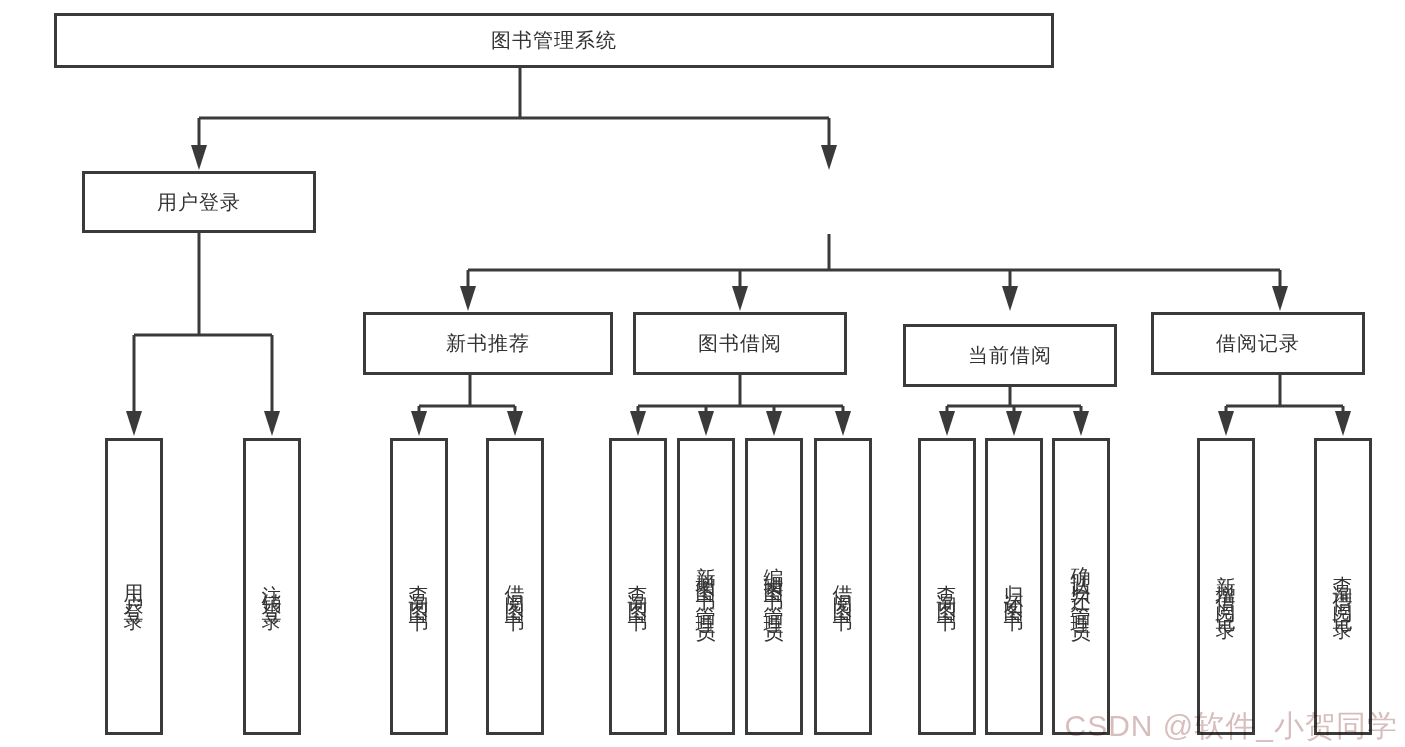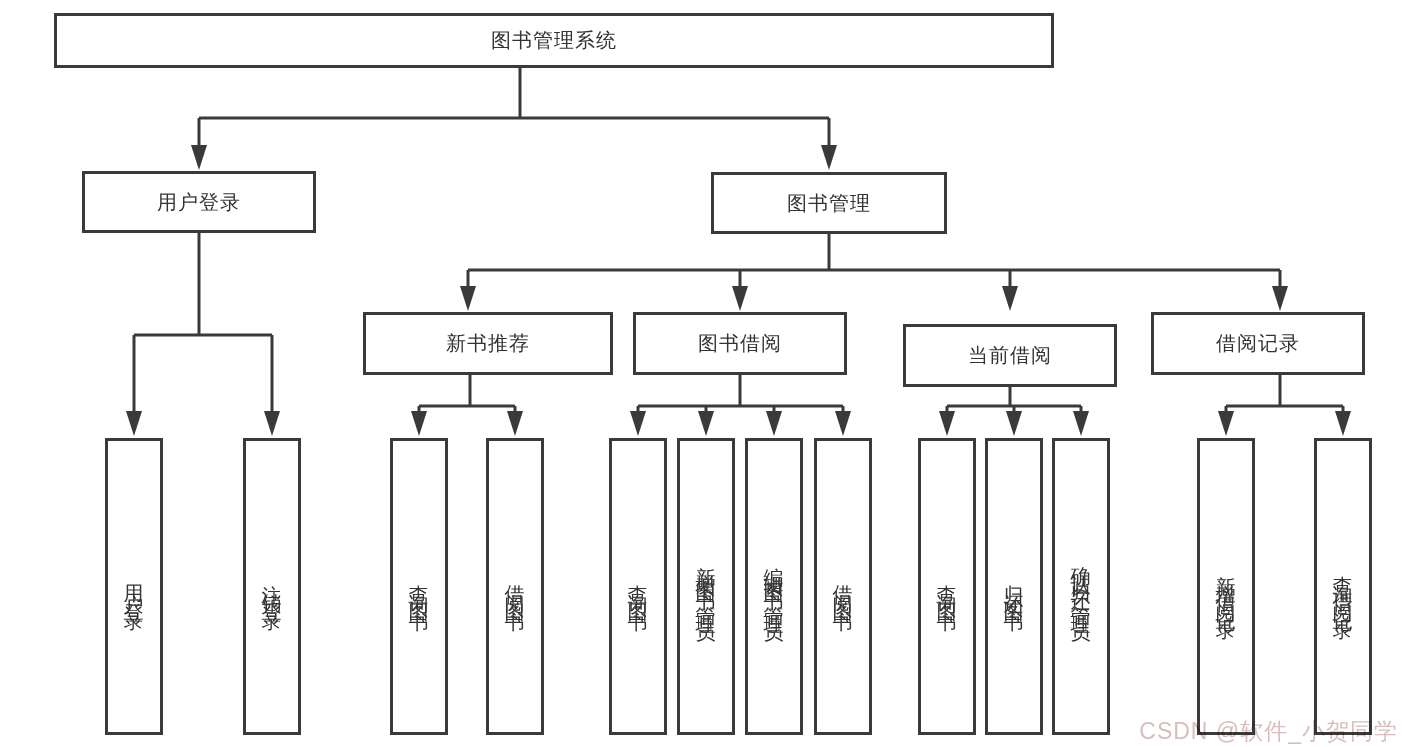--- a/index.html
+++ b/index.html
@@ -46,21 +46,21 @@
     line-height: 1;
     color: #333333;
   }
   .vbox.tight span {
     letter-spacing: 8px;
   }
   #watermark {
     position: absolute;
     right: 7px;
     bottom: 0px;
-    font-size: 23px;
+    font-size: 30px;
     letter-spacing: 1px;
     color: #d8bdbd;
     mix-blend-mode: multiply;
     white-space: nowrap;
   }
 </style>
 </head>
 <body>
 
 <div id="canvas">
@@ -94,21 +94,20 @@
       <polygon points="1006,411 1022,411 1014,436"></polygon>
       <polygon points="1073,411 1089,411 1081,436"></polygon>
       <polygon points="1218,411 1234,411 1226,436"></polygon>
       <polygon points="1335,411 1351,411 1343,436"></polygon>
     </g>
   </svg>
 
   <div class="box hbox" style="left:21px; top:13px; width:1000px; height:55px;margin-left:33px;">图书管理系统</div>
 
   <div class="box hbox" style="left:82px; top:171px; width:234px; height:62px;">用户登录</div>
-  <div class="box hbox" style="left:711px; top:172px; width:236px; height:62px;">图书管理</div>
 
   <div class="box hbox" style="left:363px; top:312px; width:250px; height:63px;">新书推荐</div>
   <div class="box hbox" style="left:633px; top:312px; width:214px; height:63px;">图书借阅</div>
   <div class="box hbox" style="left:903px; top:312px; width:214px; height:63px;margin-top:12px;">当前借阅</div>
   <div class="box hbox" style="left:1151px; top:312px; width:214px; height:63px;">借阅记录</div>
 
   <div class="box vbox" style="left:105px; top:438px; width:58px; height:297px;">
     <span>用户登录</span>
   </div>
   <div class="box vbox" style="left:243px; top:438px; width:58px; height:297px;">

